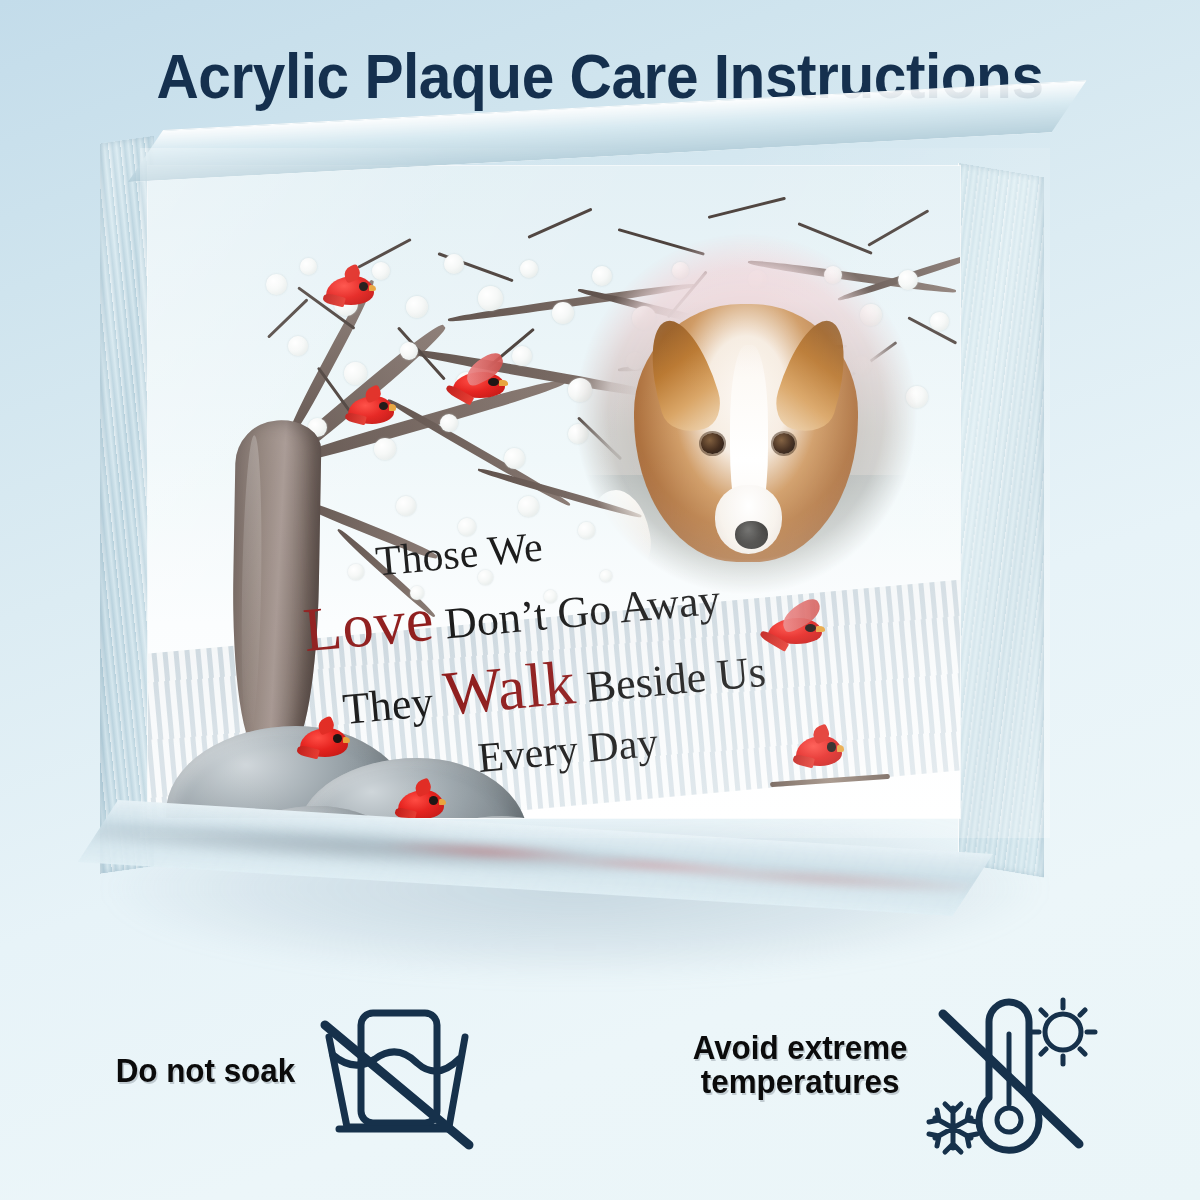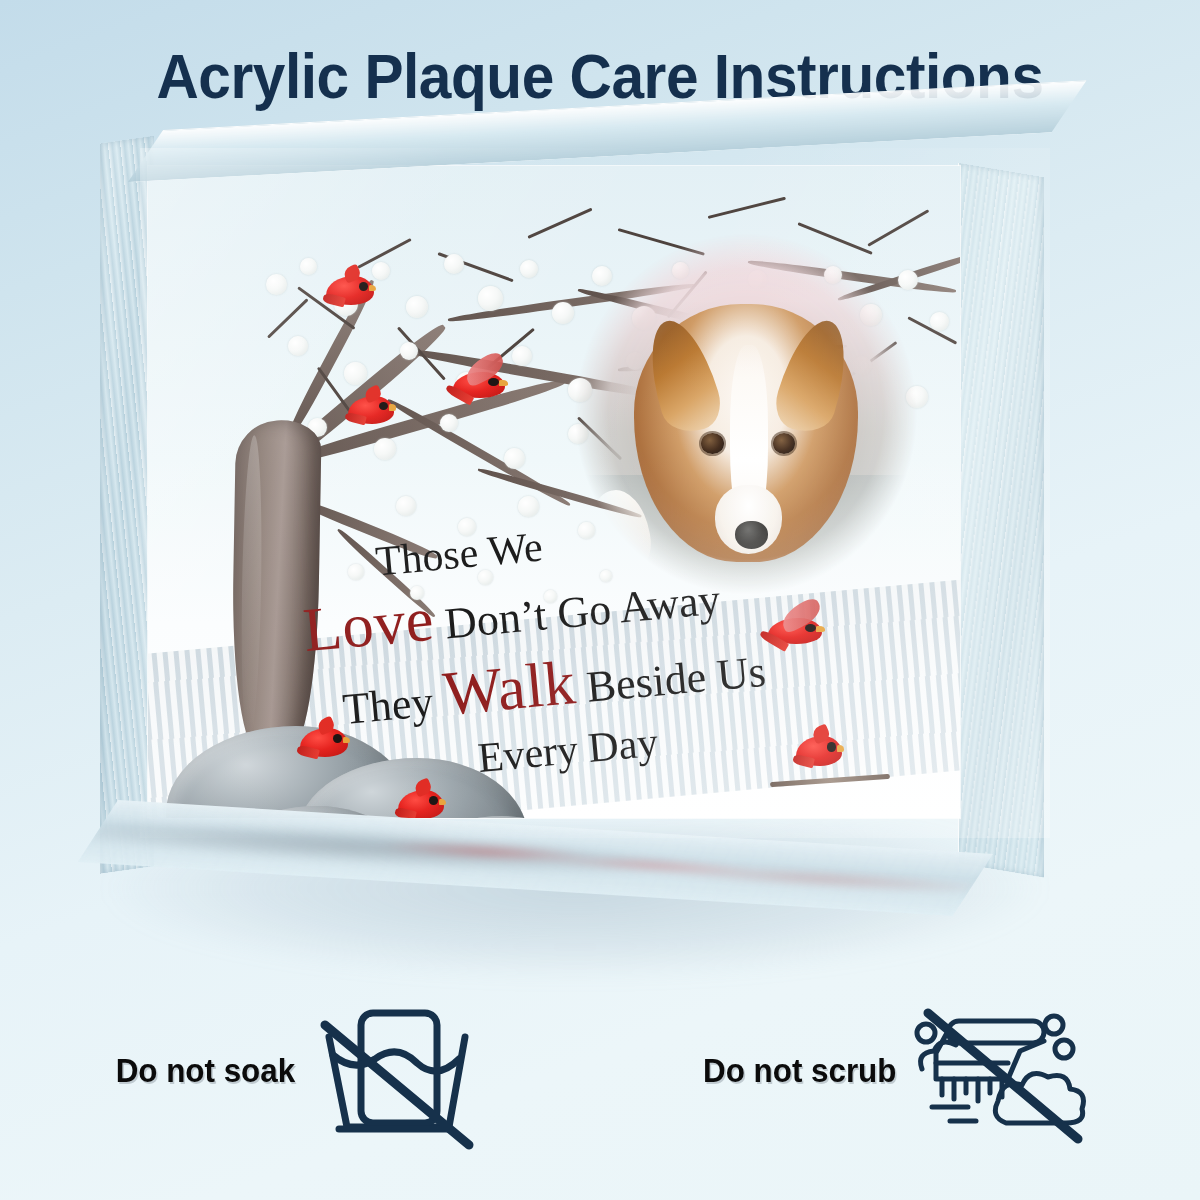--- a/index.html
+++ b/index.html
@@ -626,33 +626,39 @@
       <svg width="190" height="160" viewBox="0 0 190 160">
         <path class="ln" d="M30 40 L48 130 L150 130 L166 40"></path>
         <path class="ln" d="M34 58 Q55 76 76 62 Q98 46 118 66 Q138 84 160 62"></path>
         <rect class="ln" x="62" y="16" width="76" height="110" rx="12"></rect>
         <path class="ln" d="M40 132 L150 132"></path>
         <path class="ln slash" d="M26 28 L170 148"></path>
       </svg>
     </div>
   </div>
 
-  <div class="care-item scrub">
-    <div class="care-label">Do not scrub</div>
+
+
+  <div class="care-item temps">
+    <div class="care-label">
+      <span>Avoid extreme</span><br>
+      <span>temperatures</span>
+    </div>
     <div class="care-icon">
-      <svg width="200" height="160" viewBox="0 0 200 160">
-        <rect class="ln ln-thin" x="46" y="24" width="96" height="22" rx="11"></rect>
-        <path class="ln ln-thin" d="M46 34 L34 56 L34 82 L106 82 L118 54 L142 44"></path>
-        <path class="ln ln-thin" d="M34 66 L106 66"></path>
-        <path class="ln ln-thin" d="M40 82 L40 98 M52 82 L52 102 M64 82 L64 96 M76 82 L76 104 M88 82 L88 96 M100 82 L100 100"></path>
-        <path class="ln ln-thin" d="M30 110 L66 110 M48 124 L74 124"></path>
-        <path class="ln ln-thin" d="M20 72 Q14 56 32 54 Q38 40 54 48"></path>
-        <path class="ln ln-thin" d="M96 104 Q100 82 120 88 Q128 70 146 80 Q166 74 168 92 Q186 94 180 112 Q184 126 164 126 L104 126 Q88 120 96 104 Z"></path>
-        <circle class="ln ln-thin" cx="24" cy="36" r="9"></circle>
-        <circle class="ln ln-thin" cx="152" cy="28" r="9"></circle>
-        <circle class="ln ln-thin" cx="162" cy="52" r="9"></circle>
-        <path class="ln slash" d="M26 16 L176 142"></path>
+      <svg width="200" height="180" viewBox="0 0 200 180">
+        <path class="ln" d="M76 44 a20 20 0 0 1 40 0 L116 120 a30 30 0 1 1 -40 0 Z"></path>
+        <path class="ln ln-thin" d="M96 56 L96 126"></path>
+        <circle class="ln ln-thin" cx="96" cy="142" r="12"></circle>
+        <circle class="ln ln-thin" cx="150" cy="54" r="18"></circle>
+        <path class="ln ln-thin" d="M150 22 L150 30 M150 78 L150 86 M118 54 L126 54 M174 54 L182 54
+                                       M128 32 L133 37 M167 71 L172 76 M172 32 L167 37 M133 71 L128 76"></path>
+        <path class="ln ln-thin" d="M40 130 L40 170 M22 140 L58 160 M22 160 L58 140
+                                       M40 134 L32 126 M40 134 L48 126
+                                       M40 166 L32 174 M40 166 L48 174
+                                       M26 142 L24 132 M26 142 L16 144
+                                       M54 158 L56 168 M54 158 L64 156
+                                       M26 158 L16 156 M26 158 L24 168
+                                       M54 142 L64 144 M54 142 L56 132"></path>
+        <path class="ln slash" d="M30 36 L166 166"></path>
       </svg>
     </div>
   </div>
-
-
 </div>
 
 </body></html>

